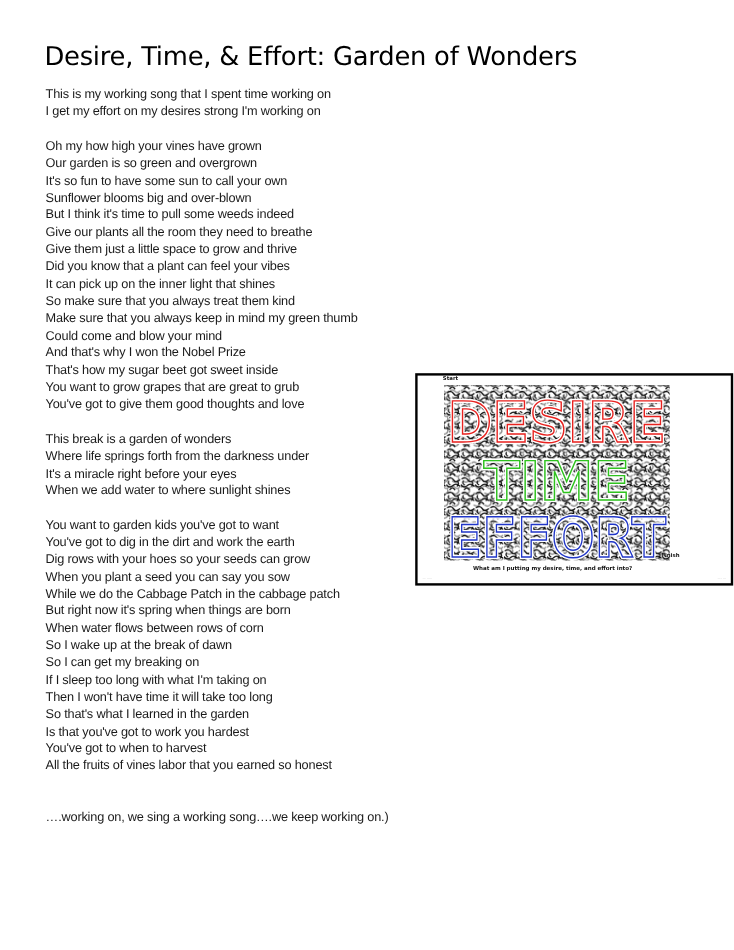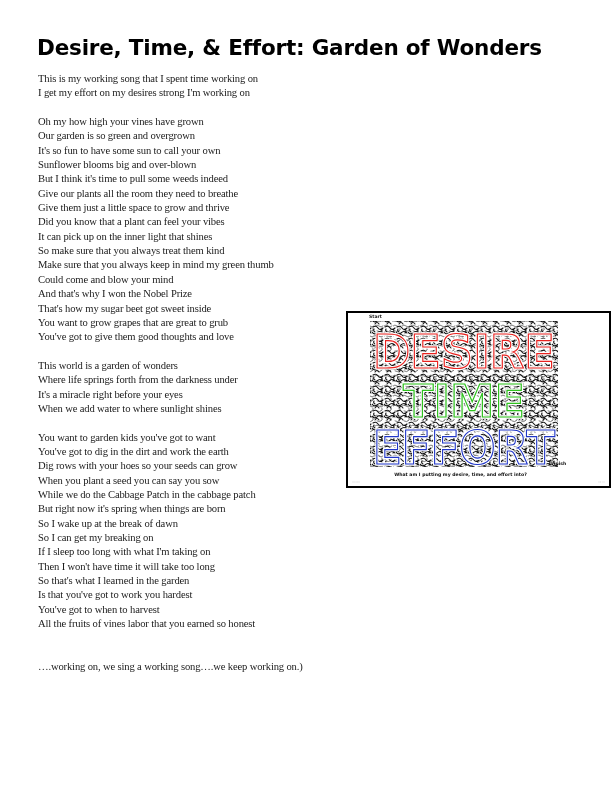--- a/index.html
+++ b/index.html
@@ -13,32 +13,32 @@
       position: relative;
       overflow: hidden;
       color: #111111;
     }
     .page-title {
       position: absolute;
       left: 37px;
       top: 34px;
       margin: 0;
       font-family: "DejaVu Sans", sans-serif;
-      font-weight: bold;
+      font-weight: normal;
       font-size: 21.5px;
       letter-spacing: -0.2px;
       line-height: 28px;
       color: #000;
       white-space: nowrap;
     }
     .lyrics {
       position: absolute;
       left: 38px;
       top: 72px;
-      font-family: Liberation Serif, serif;
+      font-family: Liberation Sans, sans-serif;
       font-size: 10.6px;
       letter-spacing: -0.15px;
       line-height: 14.35px;
       color: #1a1a1a;
     }
     .line {
       height: 14.35px;
       white-space: nowrap;
     }
     .figure-box {
@@ -92,32 +92,33 @@
   <div class="line">It can pick up on the inner light that shines</div>
   <div class="line">So make sure that you always treat them kind</div>
   <div class="line">Make sure that you always keep in mind my green thumb</div>
   <div class="line">Could come and blow your mind</div>
   <div class="line">And that's why I won the Nobel Prize</div>
   <div class="line">That's how my sugar beet got sweet inside</div>
   <div class="line">You want to grow grapes that are great to grub</div>
   <div class="line">You've got to give them good thoughts and love</div>
   <div class="line"></div>
 
-  <div class="line">This world is a garden of wonders</div>
+  <div class="line">This break is a garden of wonders</div>
   <div class="line">Where life springs forth from the darkness under</div>
   <div class="line">It's a miracle right before your eyes</div>
   <div class="line">When we add water to where sunlight shines</div>
   <div class="line"></div>
 
   <div class="line">You want to garden kids you've got to want</div>
   <div class="line">You've got to dig in the dirt and work the earth</div>
   <div class="line">Dig rows with your hoes so your seeds can grow</div>
   <div class="line">When you plant a seed you can say you sow</div>
   <div class="line">While we do the Cabbage Patch in the cabbage patch</div>
   <div class="line">But right now it's spring when things are born</div>
+  <div class="line">When water flows between rows of corn</div>
   <div class="line">So I wake up at the break of dawn</div>
   <div class="line">So I can get my breaking on</div>
   <div class="line">If I sleep too long with what I'm taking on</div>
   <div class="line">Then I won't have time it will take too long</div>
   <div class="line">So that's what I learned in the garden</div>
   <div class="line">Is that you've got to work you hardest</div>
   <div class="line">You've got to when to harvest</div>
   <div class="line">All the fruits of vines labor that you earned so honest</div>
   <div class="line"></div>
 

